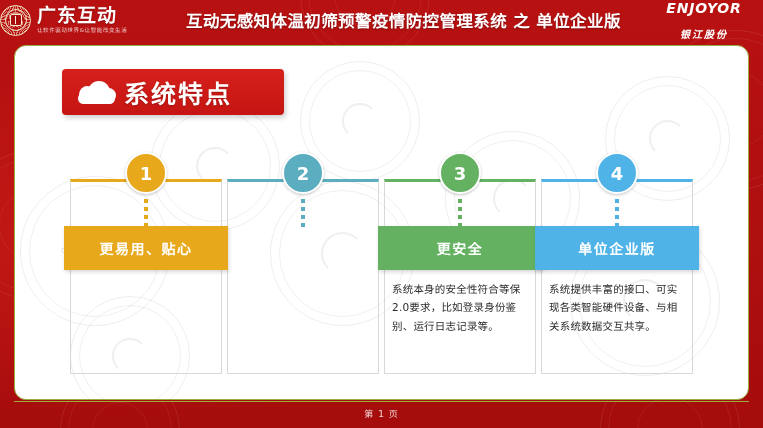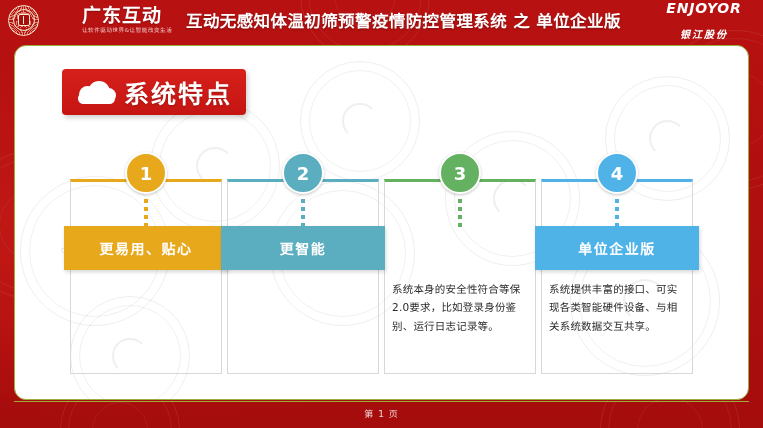--- a/index.html
+++ b/index.html
@@ -52,24 +52,22 @@
     width: 763px;
     height: 40px;
     z-index: 6;
     display: flex;
     align-items: center;
   }
 
   .brand-left {
     display: flex;
     align-items: center;
-    padding-left: 8px;
     width: 186px;
     flex: 0 0 186px;
-    gap: 37px;
   }
 
   .seal-logo {
     position: relative;
     width: 31px;
     height: 31px;
     flex: 0 0 31px;
     border-radius: 50%;
     border: 1.6px solid #F2E8C8;
     background:
@@ -209,21 +207,21 @@
     border: 2px solid rgba(120,120,120,0.12);
     border-right-color: transparent;
     border-bottom-color: transparent;
   }
 
   
   .section-badge {
     position: absolute;
     left: 62px;
     top: 69px;
-    width: 184px;
+    width: 222px;
     height: 46px;
     background: linear-gradient(180deg, #D6201B 0%, #C51512 100%);
     border-radius: 4px;
     box-shadow: 2px 3px 5px rgba(0,0,0,0.18);
     z-index: 8;
     display: flex;
     align-items: center;
     padding-left: 14px;
   }
 
@@ -467,34 +465,34 @@
       <div class="card-frame" style="border-top-color:#5BAEC0;"></div>
       <div class="dots">
         <span style="background:#5BAEC0;"></span>
           <span style="background:#5BAEC0;"></span>
         <span style="background:#5BAEC0;"></span>
           <span style="background:#5BAEC0;"></span>
       </div>
       <div class="num-circle" style="background:#5BAEC0;">
         <span>2</span>
       </div>
-      <div class="card-title" style="background:#5BAEC0;">更智能</div>
     </div>
 
     <div class="card">
       <div class="card-frame" style="border-top-color:#63B161;"></div>
       <div class="dots">
         <span style="background:#63B161;"></span>
           <span style="background:#63B161;"></span>
         <span style="background:#63B161;"></span>
           <span style="background:#63B161;"></span>
       </div>
       <div class="num-circle" style="background:#63B161;">
         <span>3</span>
       </div>
+      <div class="card-title" style="background:#63B161;">更安全</div>
       <div class="card-body">系统本身的安全性符合等保2.0要求，比如登录身份鉴别、运行日志记录等。</div>
     </div>
 
     <div class="card">
       <div class="card-frame" style="border-top-color:#4FB3E8;"></div>
       <div class="dots">
         <span style="background:#4FB3E8;"></span>
           <span style="background:#4FB3E8;"></span>
         <span style="background:#4FB3E8;"></span>
           <span style="background:#4FB3E8;"></span>

